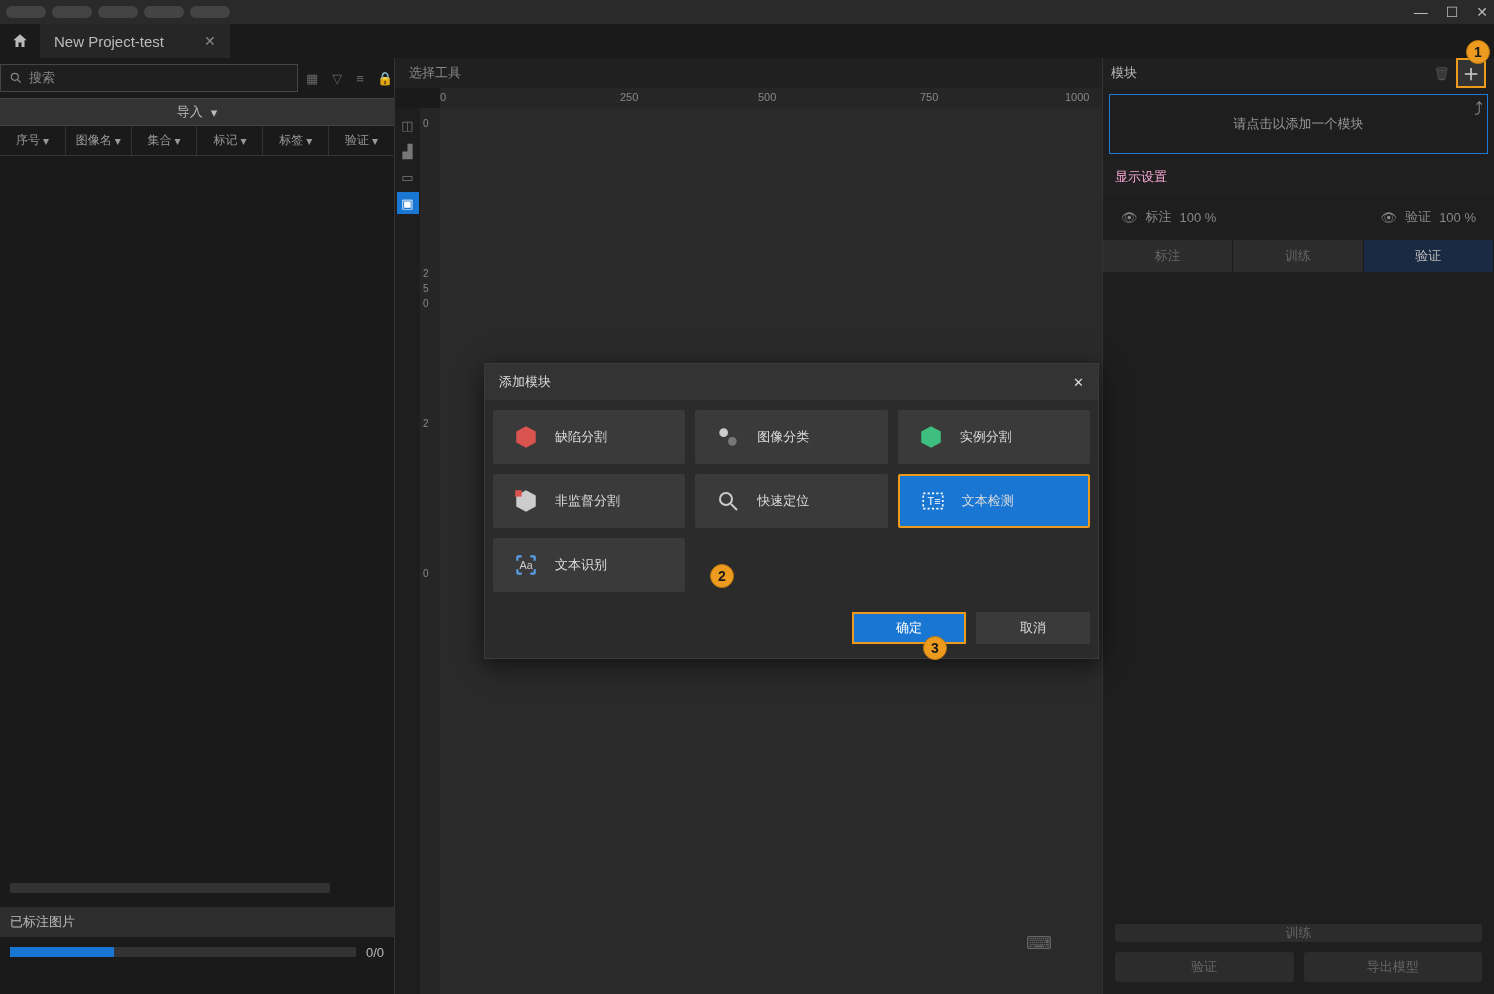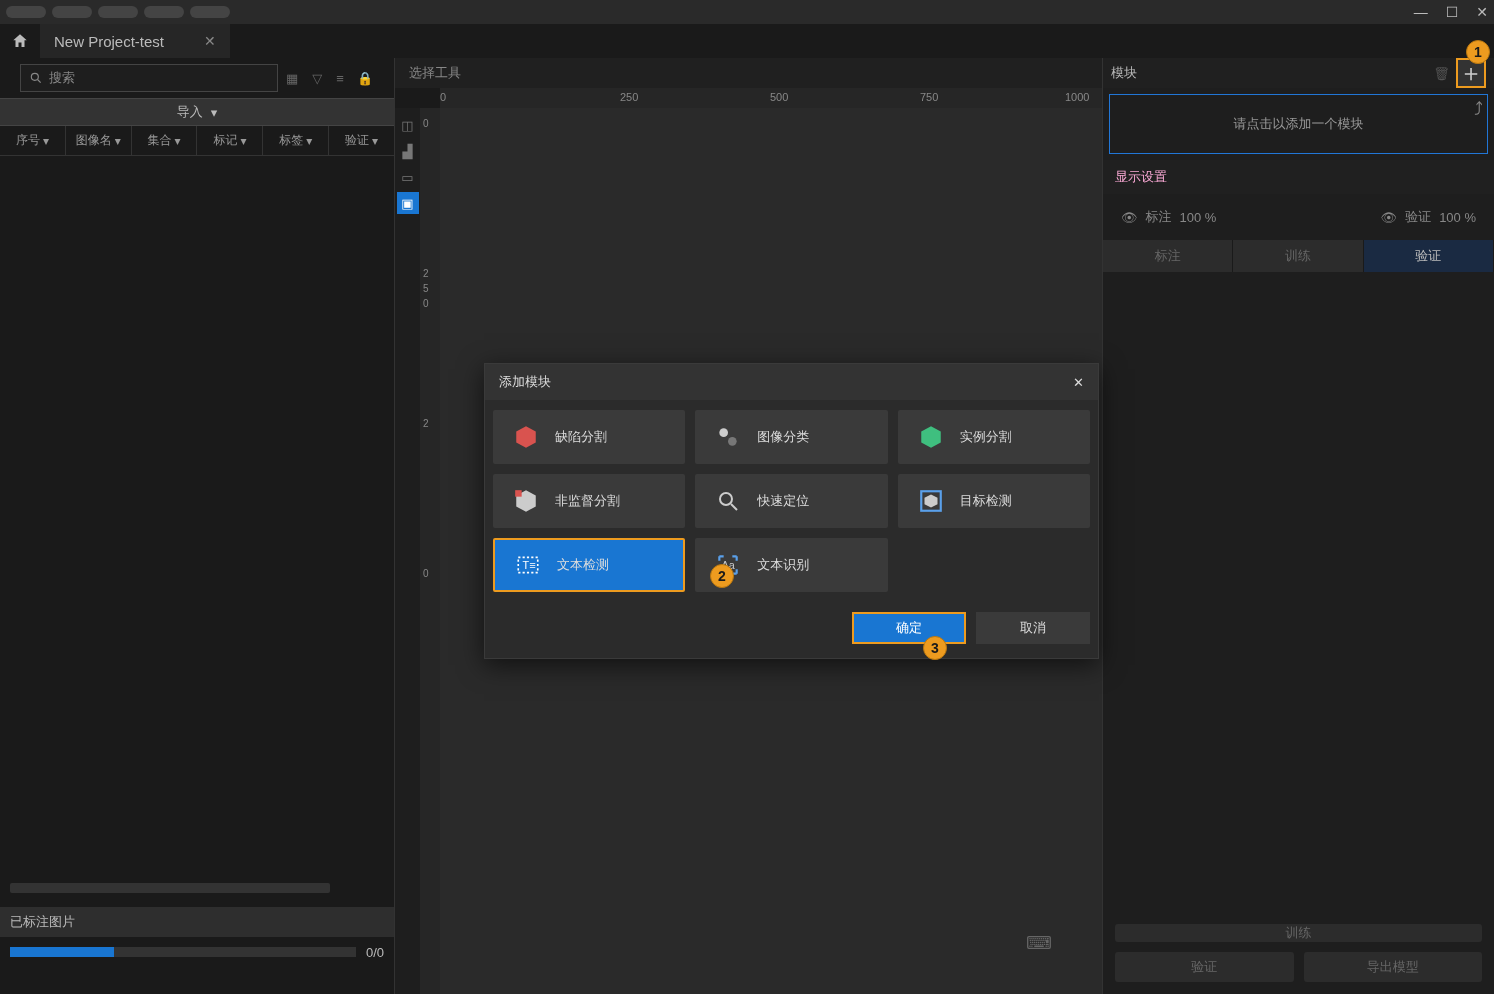--- a/index.html
+++ b/index.html
@@ -8,21 +8,21 @@
 .menu-pills{display:flex;gap:6px}
 .menu-pill{width:40px;height:12px;background:#444;border-radius:6px}
 .window-controls{display:flex;gap:18px;color:#bbb;font-size:14px}
 .window-ctrl{cursor:pointer}
 .tabbar{height:34px;background:#1a1a1a;display:flex;align-items:center;padding:0}
 .home-tab{width:40px;height:34px;display:flex;align-items:center;justify-content:center;background:#1a1a1a}
 .project-tab{height:34px;background:#262626;display:flex;align-items:center;padding:0 14px;gap:40px;font-size:15px}
 .close-x{color:#888; font-size:14px}
 .main-row{display:flex;height:calc(994px - 24px - 34px)}
 .left-panel{width:395px;background:#1e1e1e;display:flex;flex-direction:column;border-right:1px solid #333}
-.search-row{height:40px;display:flex;align-items:center;padding:6px 20px;gap:8px;background:#1a1a1a}
+.search-row{height:40px;display:flex;align-items:center;padding:6px 0;gap:8px;background:#1a1a1a}
 .search-box{flex:1;display:flex;align-items:center;gap:6px;border:1px solid #444;height:28px;padding:0 8px;color:#888;background:#1e1e1e}
 .search-icons{display:flex;gap:14px;color:#666}
 .import-row{background:#333;height:28px;display:flex;align-items:center;justify-content:center;gap:8px;color:#bbb;border-top:1px solid #444;border-bottom:1px solid #444}
 .cols-row{display:flex;height:30px;align-items:center;background:#1a1a1a;border-bottom:1px solid #333}
 .col-h{flex:1;display:flex;align-items:center;justify-content:center;gap:3px;color:#999;font-size:12px;border-right:1px solid #333;height:100%}
 .col-h:last-child{border-right:none}
 .left-body{flex:1;background:#1a1a1a}
 .left-footer{height:120px;background:#1a1a1a;padding:8px 0}
 .hscroll{height:12px;background:#1a1a1a;margin:0 10px;display:flex;align-items:center}
 .hscroll-thumb{width:320px;height:10px;background:#333;border-radius:2px}
@@ -177,21 +177,21 @@
     <div class="ruler-area">
       <div class="left-toolstrip">
         <div class="tool-btn">◫</div>
         <div class="tool-btn">▟</div>
         <div class="tool-btn">▭</div>
         <div class="tool-btn active">▣</div>
       </div>
       <div class="ruler-h">
         <span class="ruler-tick" style="left:0">0</span>
         <span class="ruler-tick" style="left:180px">250</span>
-        <span class="ruler-tick" style="left:330px">500</span>
+        <span class="ruler-tick" style="left:318px">500</span>
         <span class="ruler-tick" style="left:480px">750</span>
         <span class="ruler-tick" style="left:625px">1000</span>
       </div>
       <div class="ruler-v">
         <div class="ruler-v-ticks">
           <span class="rv-tick" style="top:10px">0</span>
           <span class="rv-tick" style="top:160px">2</span>
           <span class="rv-tick" style="top:175px">5</span>
           <span class="rv-tick" style="top:190px">0</span>
           <span class="rv-tick" style="top:310px">2</span>
@@ -286,29 +286,20 @@
     </div>
     <div class="mod-opt">
       <div class="mod-icon">
           <svg width="24" height="24" viewBox="0 0 24 24" fill="none" stroke="#ccc" stroke-width="2">
             <circle cx="10" cy="10" r="6"></circle>
             <line x1="15" y1="15" x2="21" y2="21"></line>
           </svg>
         </div>
       <span>快速定位</span>
     </div>
-    <div class="mod-opt">
-      <div class="mod-icon">
-          <svg width="26" height="26" viewBox="0 0 24 24" fill="none" stroke="#5aa0ea" stroke-width="2">
-            <rect x="3" y="3" width="18" height="18"></rect>
-            <polygon points="12,6 18,9 18,15 12,18 6,15 6,9" fill="#ccc" stroke="none"></polygon>
-          </svg>
-        </div>
-      <span>目标检测</span>
-    </div>
     <div class="mod-opt selected">
       <div class="mod-icon">
           <svg width="26" height="26" viewBox="0 0 24 24" fill="none" stroke="#fff" stroke-width="1.5">
             <rect x="3" y="5" width="18" height="14" stroke-dasharray="2 2"></rect>
             <text x="7" y="16" fill="#fff" font-size="10" stroke="none">T≡</text>
           </svg>
         </div>
       <span>文本检测</span>
     </div>
     <div class="mod-opt">

